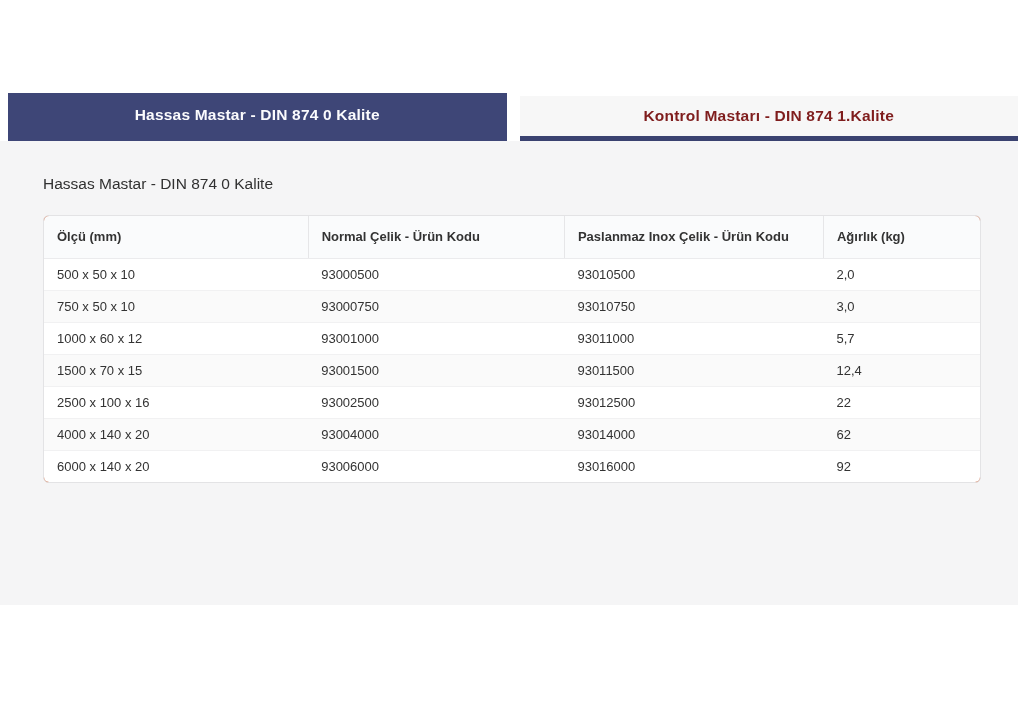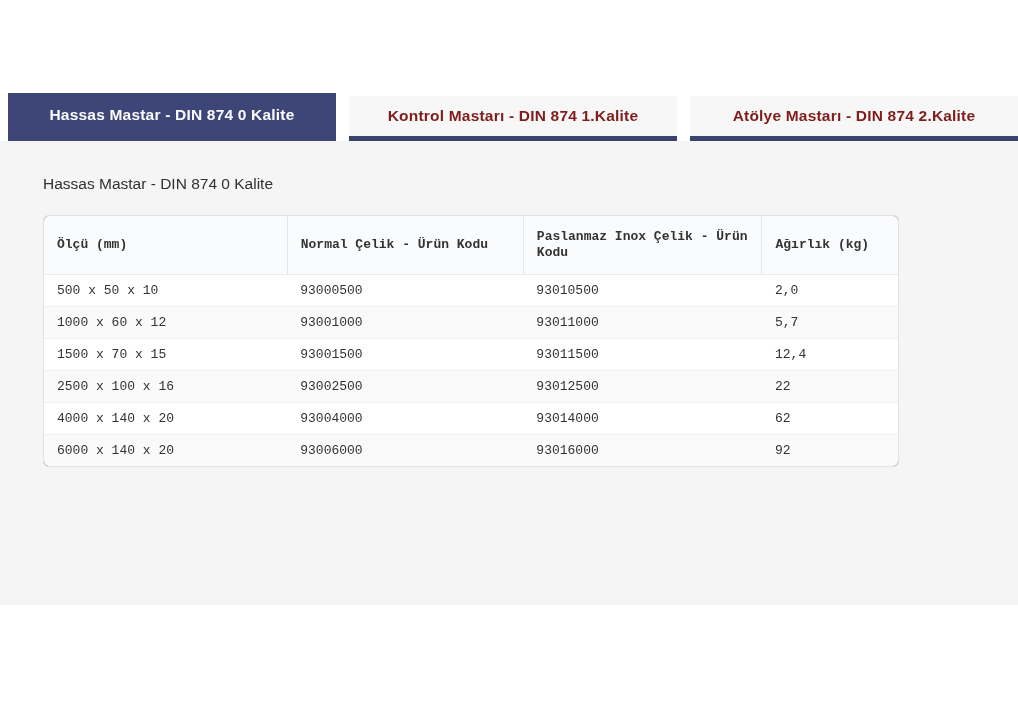--- a/index.html
+++ b/index.html
@@ -64,27 +64,26 @@
     top: 34px;
     font-size: 15.5px;
     color: #313131;
   }
 
   
   .table-card {
     position: absolute;
     left: 43px;
     top: 74px;
-    width: 856px;
+    width: 938px;
     box-sizing: border-box;
     background: #c2410c;
     border: 1px solid #e3e3e5;
     border-radius: 6px;
     overflow: hidden;
-    font-family: Liberation Mono, monospace;
   }
   table {
     width: 100%;
     border-collapse: collapse;
     table-layout: fixed;
   }
   th {
     font-size: 13px;
     line-height: 16px;
     font-weight: 700;
@@ -119,23 +118,20 @@
 <body>
 
 <div class="tabbar">
 
 <button class="tab active">
       <span class="tab-label">Hassas Mastar - DIN 874 0 Kalite</span>
     </button>
     <button class="tab">
       <span class="tab-label">Kontrol Mastarı - DIN 874 1.Kalite</span>
     </button>
-    <button class="tab">
-      <span class="tab-label">Atölye Mastarı - DIN 874 2.Kalite</span>
-    </button>
   </div>
 
 <div class="panel">
   <div class="panel-heading">Hassas Mastar - DIN 874 0 Kalite</div>
 
   <div class="table-card">
     <table>
       <thead>
         <tr>
             <th class="col0">Ölçü (mm)</th>
@@ -143,20 +139,26 @@
             <th class="col2">Paslanmaz Inox Çelik - Ürün Kodu</th>
             <th class="col3">Ağırlık (kg)</th>
           </tr>
       </thead>
       <tbody>
           <tr>
             <td>500 x 50 x 10</td>
             <td>93000500</td>
             <td>93010500</td>
             <td>2,0</td>
+          </tr>
+          <tr>
+            <td>750 x 50 x 10</td>
+            <td>93000750</td>
+            <td>93010750</td>
+            <td>3,0</td>
           </tr>
           <tr>
             <td>1000 x 60 x 12</td>
             <td>93001000</td>
             <td>93011000</td>
             <td>5,7</td>
           </tr>
           <tr>
             <td>1500 x 70 x 15</td>
             <td>93001500</td>

